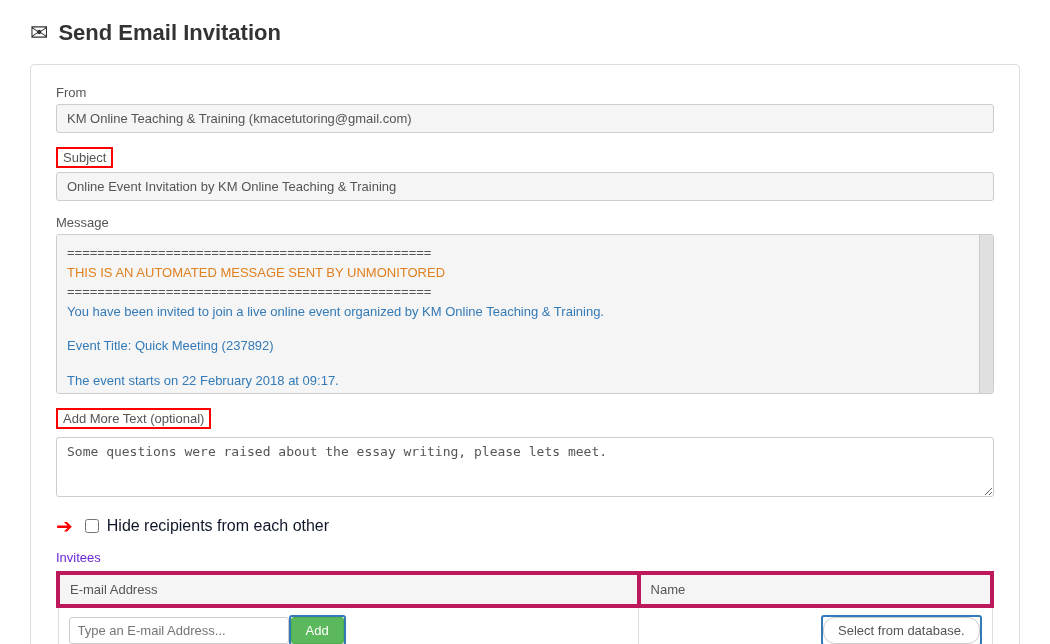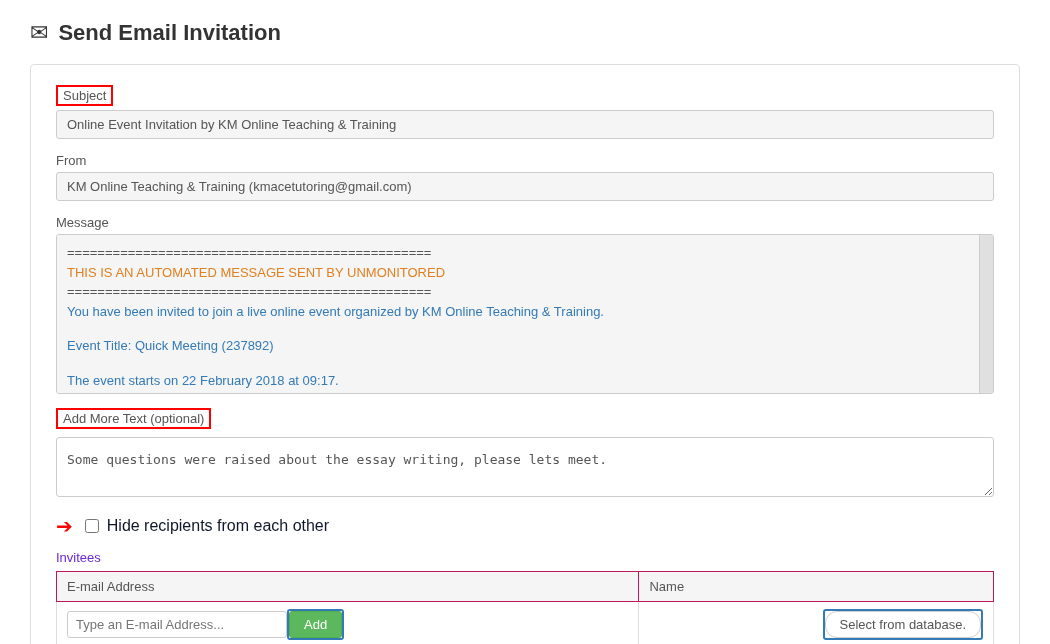--- a/index.html
+++ b/index.html
@@ -92,21 +92,21 @@
       display: inline-block;
       border: 2px solid red;
       padding: 1px 5px;
       font-size: 13px;
       color: #555;
       margin-bottom: 8px;
     }
     .optional-textarea {
       width: 100%;
       height: 60px;
-      padding: 14px 10px;
+      padding: 6px 10px;
       border: 1px solid #ccc;
       border-radius: 3px;
       font-size: 13px;
       color: #555;
       resize: vertical;
     }
     .hide-recipients-row {
       display: flex;
       align-items: center;
       gap: 8px;
@@ -133,21 +133,21 @@
       color: #6d28d9;
       margin-bottom: 6px;
     }
     .invitees-table {
       width: 100%;
       border-collapse: collapse;
       border: 1px solid #ddd;
     }
     .invitees-table th {
       background: #f5f5f5;
-      border: 1px solid #be185d;
+      border: 4px solid #be185d;
       padding: 7px 10px;
       text-align: left;
       font-size: 13px;
       color: #555;
       font-weight: normal;
     }
     .invitees-table td {
       border: 1px solid #ddd;
       padding: 7px 10px;
     }
@@ -208,27 +208,27 @@
 
 <div class="page-wrapper">
   <div class="page-title-row">
     <span class="email-icon">✉</span>
     <span class="page-title">Send Email Invitation</span>
   </div>
 
   <div class="form-container">
 
     <div class="form-group">
+      <label class="form-label">From</label>
+      <input type="text" class="form-input" readonly="" value="KM Online Teaching &amp; Training (kmacetutoring@gmail.com)" style="">
+    </div>
+
+    <div class="form-group">
       <span class="form-label-highlighted">Subject</span>
       <input type="text" class="form-input" value="Online Event Invitation by KM Online Teaching &amp; Training" style="">
-    </div>
-
-    <div class="form-group">
-      <label class="form-label">From</label>
-      <input type="text" class="form-input" readonly="" value="KM Online Teaching &amp; Training (kmacetutoring@gmail.com)" style="">
     </div>
 
     <div class="form-group">
       <label class="form-label">Message</label>
       <div class="message-content" style="position:relative;">
         <div class="message-line normal">================================================</div>
         <div class="message-line orange">THIS IS AN AUTOMATED MESSAGE SENT BY UNMONITORED</div>
         <div class="message-line normal">================================================</div>
         <div class="message-line blue">You have been invited to join a live online event organized by KM Online Teaching &amp; Training.</div>
         <br>

